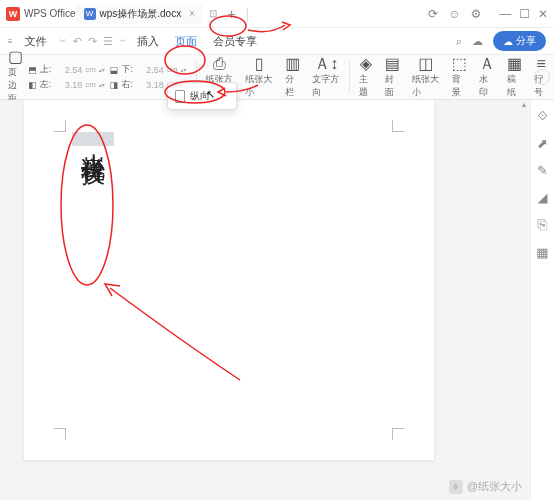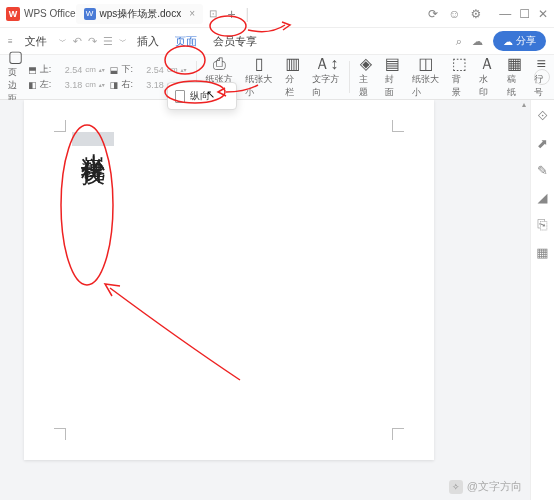--- a/index.html
+++ b/index.html
@@ -240,14 +240,14 @@
   <ellipse cx="195" cy="92" rx="30" ry="11" fill="none" stroke="#e22" stroke-width="1.5"></ellipse>
   <path d="M 226 92 Q 245 92 258 85" fill="none" stroke="#e22" stroke-width="1.5"></path>
   <path d="M 225 88 L 218 92 L 226 96" fill="none" stroke="#e22" stroke-width="1.5"></path>
   <ellipse cx="87" cy="205" rx="26" ry="80" fill="none" stroke="#e22" stroke-width="1.5"></ellipse>
   <path d="M 240 380 Q 180 340 110 288" fill="none" stroke="#e22" stroke-width="1.5"></path>
   <path d="M 112 296 L 105 284 L 120 286" fill="none" stroke="#e22" stroke-width="1.5"></path>
 </svg>
 
 <div class="watermark">
   <div class="wm-ico">✧</div>
-  <span>@文字方向</span>
+  <span>@纸张大小</span>
 </div>
 
 </body></html>

